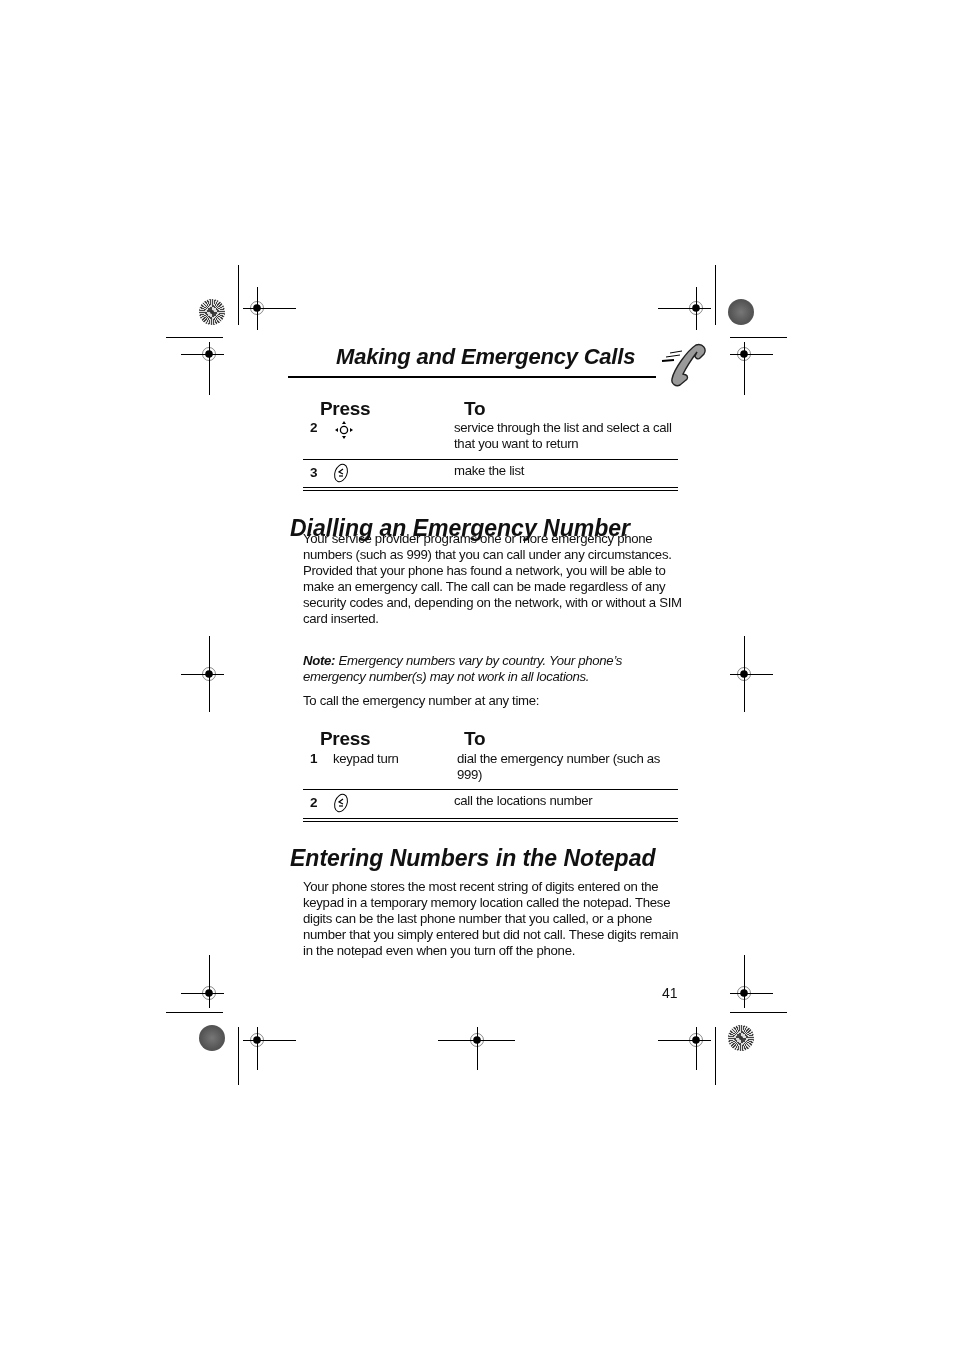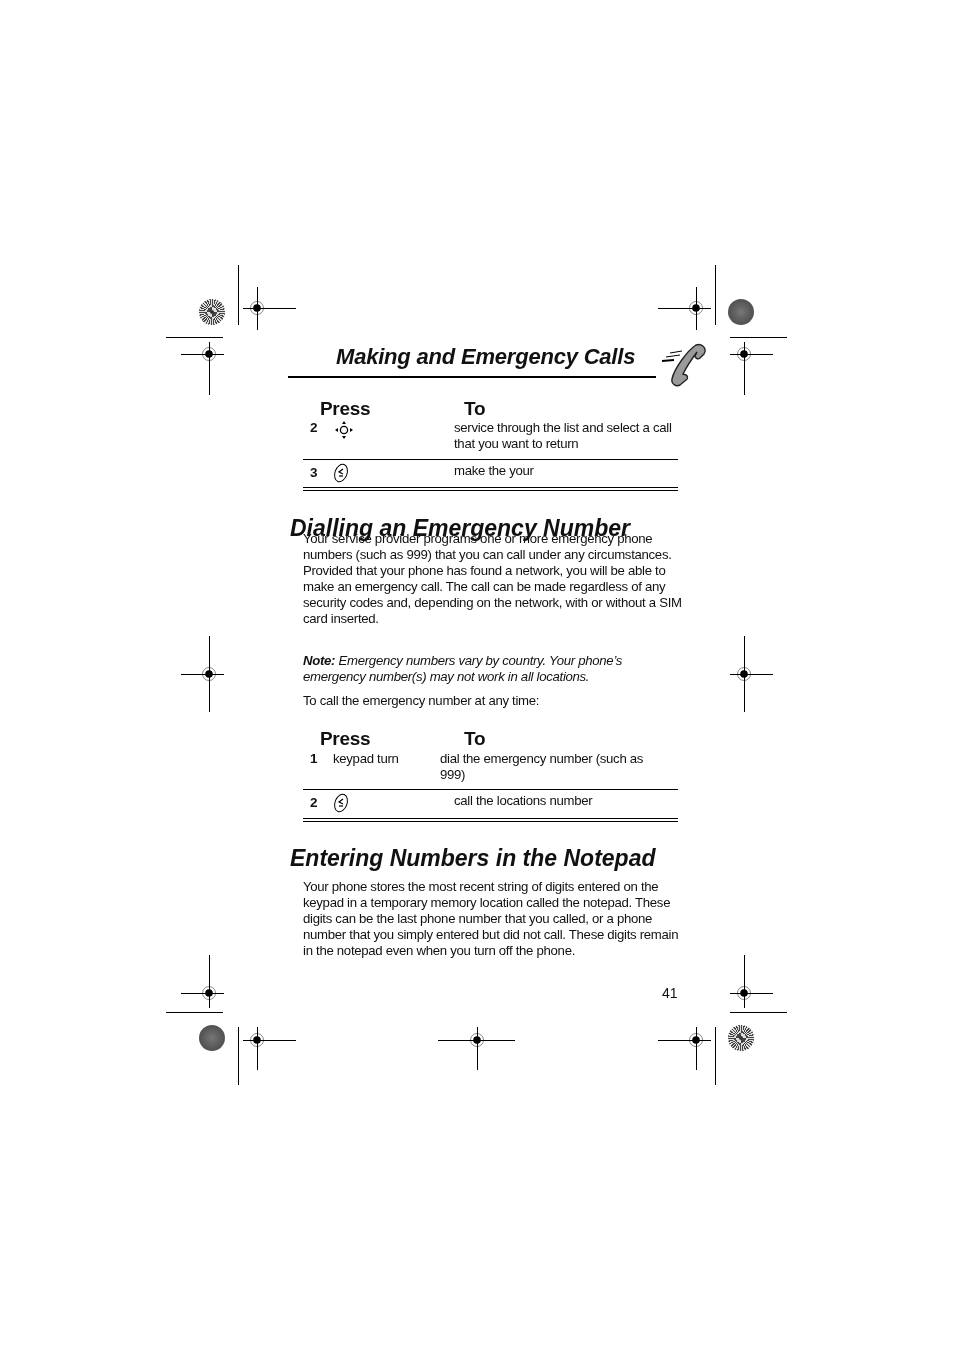--- a/index.html
+++ b/index.html
@@ -143,40 +143,40 @@
   <div class="cell" style="left:151px;top:22px;width:224px;">service through the list and select a call that you want to return</div>
 
   <div class="rule" style="top:61px;"></div>
 
   <div class="num" style="left:7px;top:67px;">3</div>
   <svg style="position:absolute;left:30px;top:64px;" width="16" height="22" viewBox="0 0 16 22">
     <ellipse cx="8" cy="11" rx="6" ry="9" transform="rotate(20 8 11)" fill="none" stroke="#000" stroke-width="1"></ellipse>
     <path d="M10 7 L6 10 L10 12" fill="none" stroke="#000" stroke-width="1.2"></path>
     <line x1="6" y1="14" x2="10" y2="14" stroke="#000" stroke-width="1.2"></line>
   </svg>
-  <div class="cell" style="left:151px;top:65px;width:224px;">make the your</div>
+  <div class="cell" style="left:151px;top:65px;width:224px;">make the list</div>
 
   <div class="rule" style="top:89px;"></div>
   <div class="rule" style="top:92px;"></div>
 </div>
 
 <div class="h2" style="left:290px;top:515px;">Dialling an Emergency Number</div>
 <div class="para" style="top:531px;">Your service provider programs one or more emergency phone numbers (such as 999) that you can call under any circumstances. Provided that your phone has found a network, you will be able to make an emergency call. The call can be made regardless of any security codes and, depending on the network, with or without a SIM card inserted.</div>
 <div class="para note" style="top:653px;">
   <b>Note:</b><span> Emergency numbers vary by country. Your phone’s emergency number(s) may not work in all locations.</span>
 </div>
 <div class="para" style="top:693px;">To call the emergency number at any time:</div>
 
 <div class="tbl" style="top:728px;height:96px;">
   <div class="hdr" style="left:7px;top:0;">Press</div>
   <div class="hdr" style="left:151px;top:0;">To</div>
 
   <div class="num" style="left:7px;top:23px;">1</div>
   <div class="cell" style="left:30px;top:23px;">keypad turn</div>
-  <div class="cell" style="left:137px;top:23px;width:224px;">dial the emergency number (such as 999)</div>
+  <div class="cell" style="left:154px;top:23px;width:224px;">dial the emergency number (such as 999)</div>
 
   <div class="rule" style="top:61px;"></div>
 
   <div class="num" style="left:7px;top:67px;">2</div>
   <svg style="position:absolute;left:30px;top:64px;" width="16" height="22" viewBox="0 0 16 22">
     <ellipse cx="8" cy="11" rx="6" ry="9" transform="rotate(20 8 11)" fill="none" stroke="#000" stroke-width="1"></ellipse>
     <path d="M10 7 L6 10 L10 12" fill="none" stroke="#000" stroke-width="1.2"></path>
     <line x1="6" y1="14" x2="10" y2="14" stroke="#000" stroke-width="1.2"></line>
   </svg>
   <div class="cell" style="left:151px;top:65px;width:224px;">call the locations number</div>

